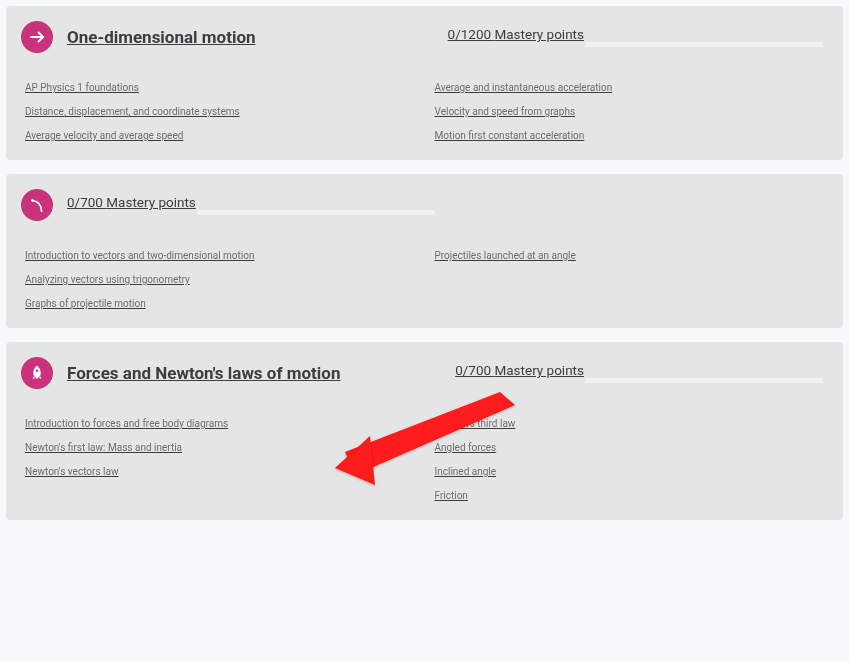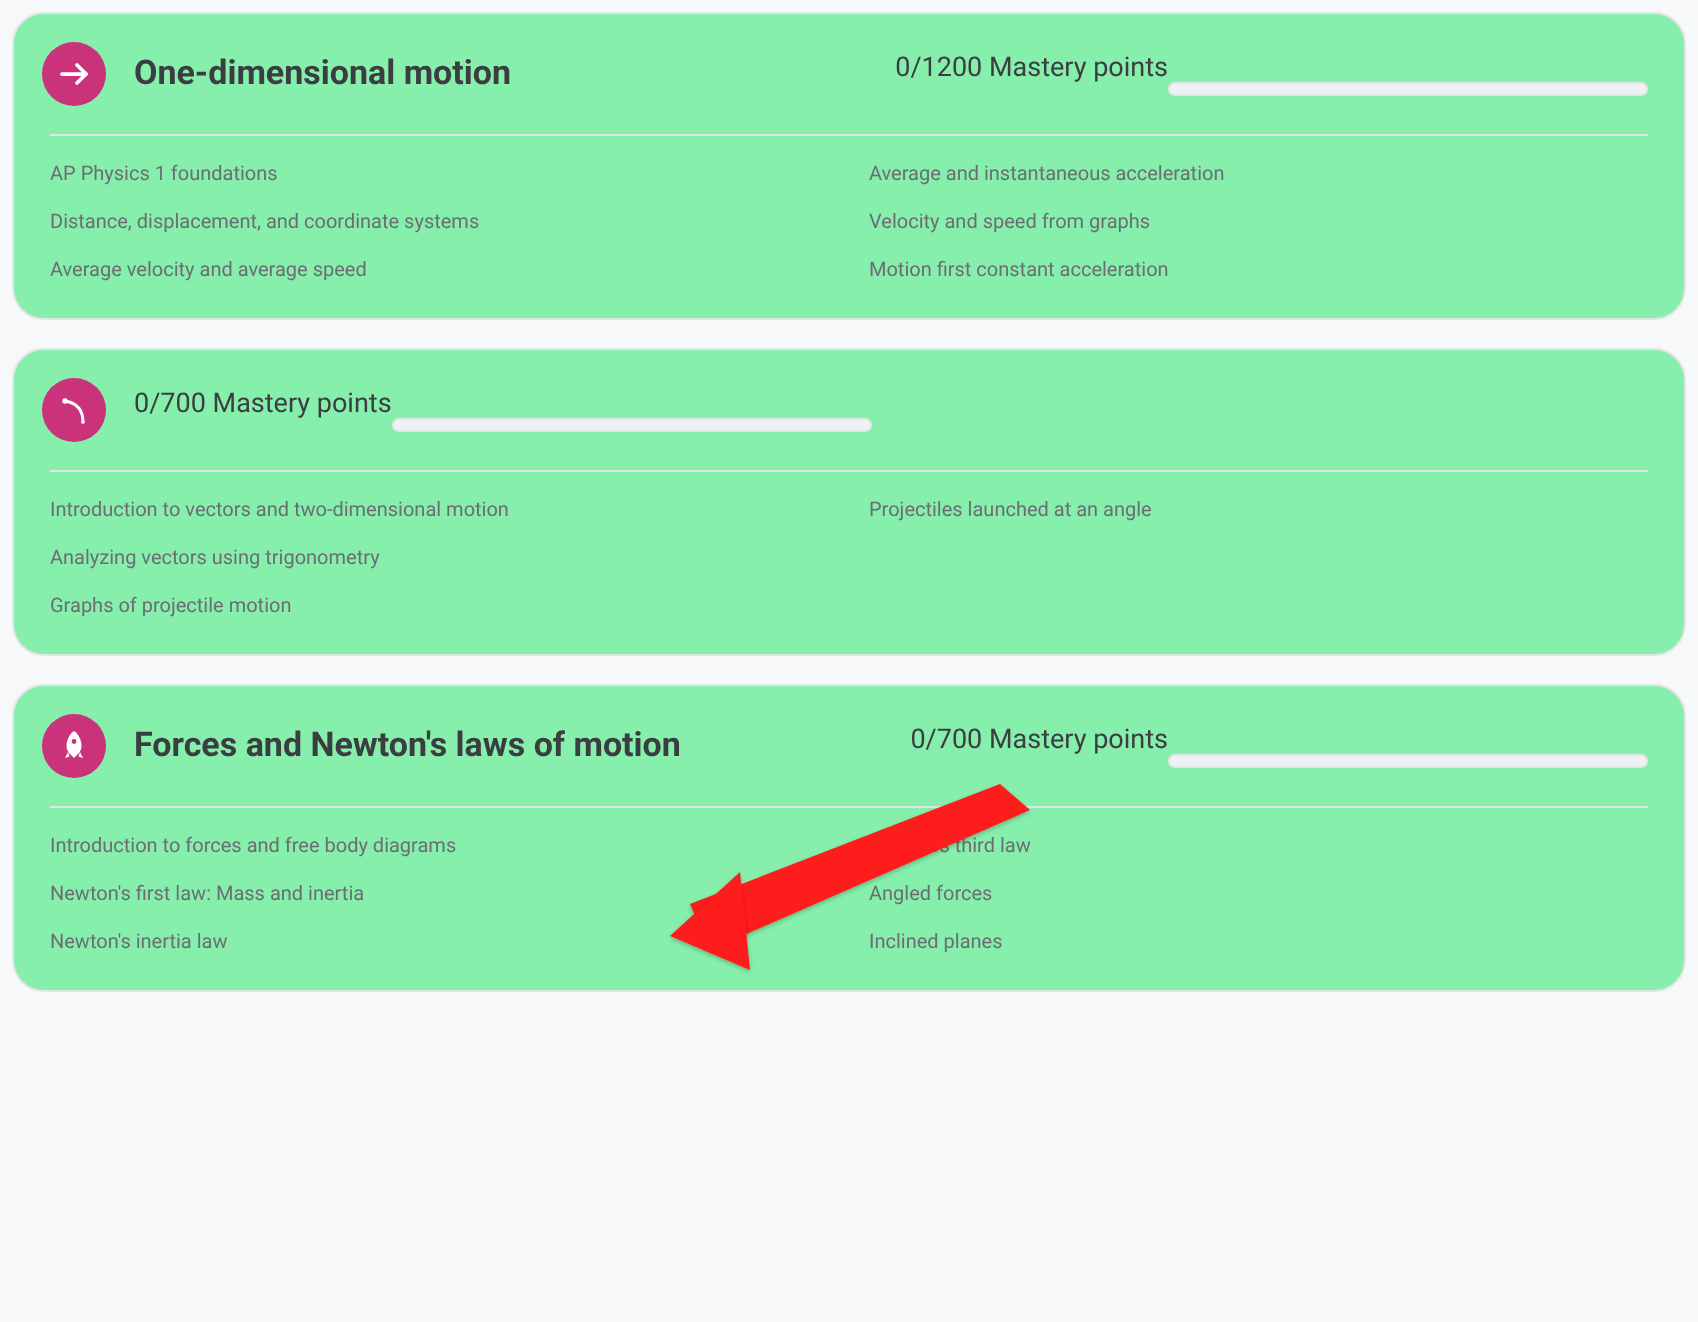--- a/index.html
+++ b/index.html
@@ -4,25 +4,26 @@
 <style>
   * { box-sizing: border-box; margin: 0; padding: 0; }
   body {
     font-family: -apple-system, BlinkMacSystemFont, "Segoe UI", Roboto, "Helvetica Neue", Arial, sans-serif;
     background: #f7f8fa;
     padding: 6px;
     width: 849px;
     color: #3b3e40;
   }
   .unit-card {
-    background: #86efac;
+    background: #e5e5e5;
     border: 1px solid #e3e5e8;
-    border-radius: 16px;
+    border-radius: 4px;
     margin-bottom: 14px;
     padding: 0;
+    text-decoration: underline;
   }
   .unit-header {
     display: flex;
     align-items: center;
     padding: 14px 18px 14px 14px;
   }
   .unit-icon {
     width: 32px;
     height: 32px;
     border-radius: 50%;
@@ -155,26 +156,27 @@
         <div class="mastery-block">
           <div class="mastery-label"><span>0/700</span><span> </span><span>Mastery points</span></div>
           <div class="progress-bar"></div>
         </div>
       </div>
       <div class="unit-divider"></div>
       <div class="subtopics">
         <div class="col">
           <div class="subtopic">Introduction to forces and free body diagrams</div>
           <div class="subtopic">Newton's first law: Mass and inertia</div>
-          <div class="subtopic">Newton's inertia law</div>
+          <div class="subtopic">Newton's vectors law</div>
         </div>
         <div class="col">
           <div class="subtopic">Newton's third law</div>
           <div class="subtopic">Angled forces</div>
-          <div class="subtopic">Inclined planes</div>
+          <div class="subtopic">Inclined angle</div>
+          <div class="subtopic">Friction</div>
         </div>
       </div>
     </div>
   </div>
 
 <svg class="arrow-wrap" id="arrow" width="200" height="120" style="left:330px; top:380px;">
   <defs>
     <filter id="shadow" x="-20%" y="-20%" width="140%" height="140%">
       <feDropShadow dx="0" dy="1" stdDeviation="1" flood-opacity="0.25"></feDropShadow>
     </filter>

